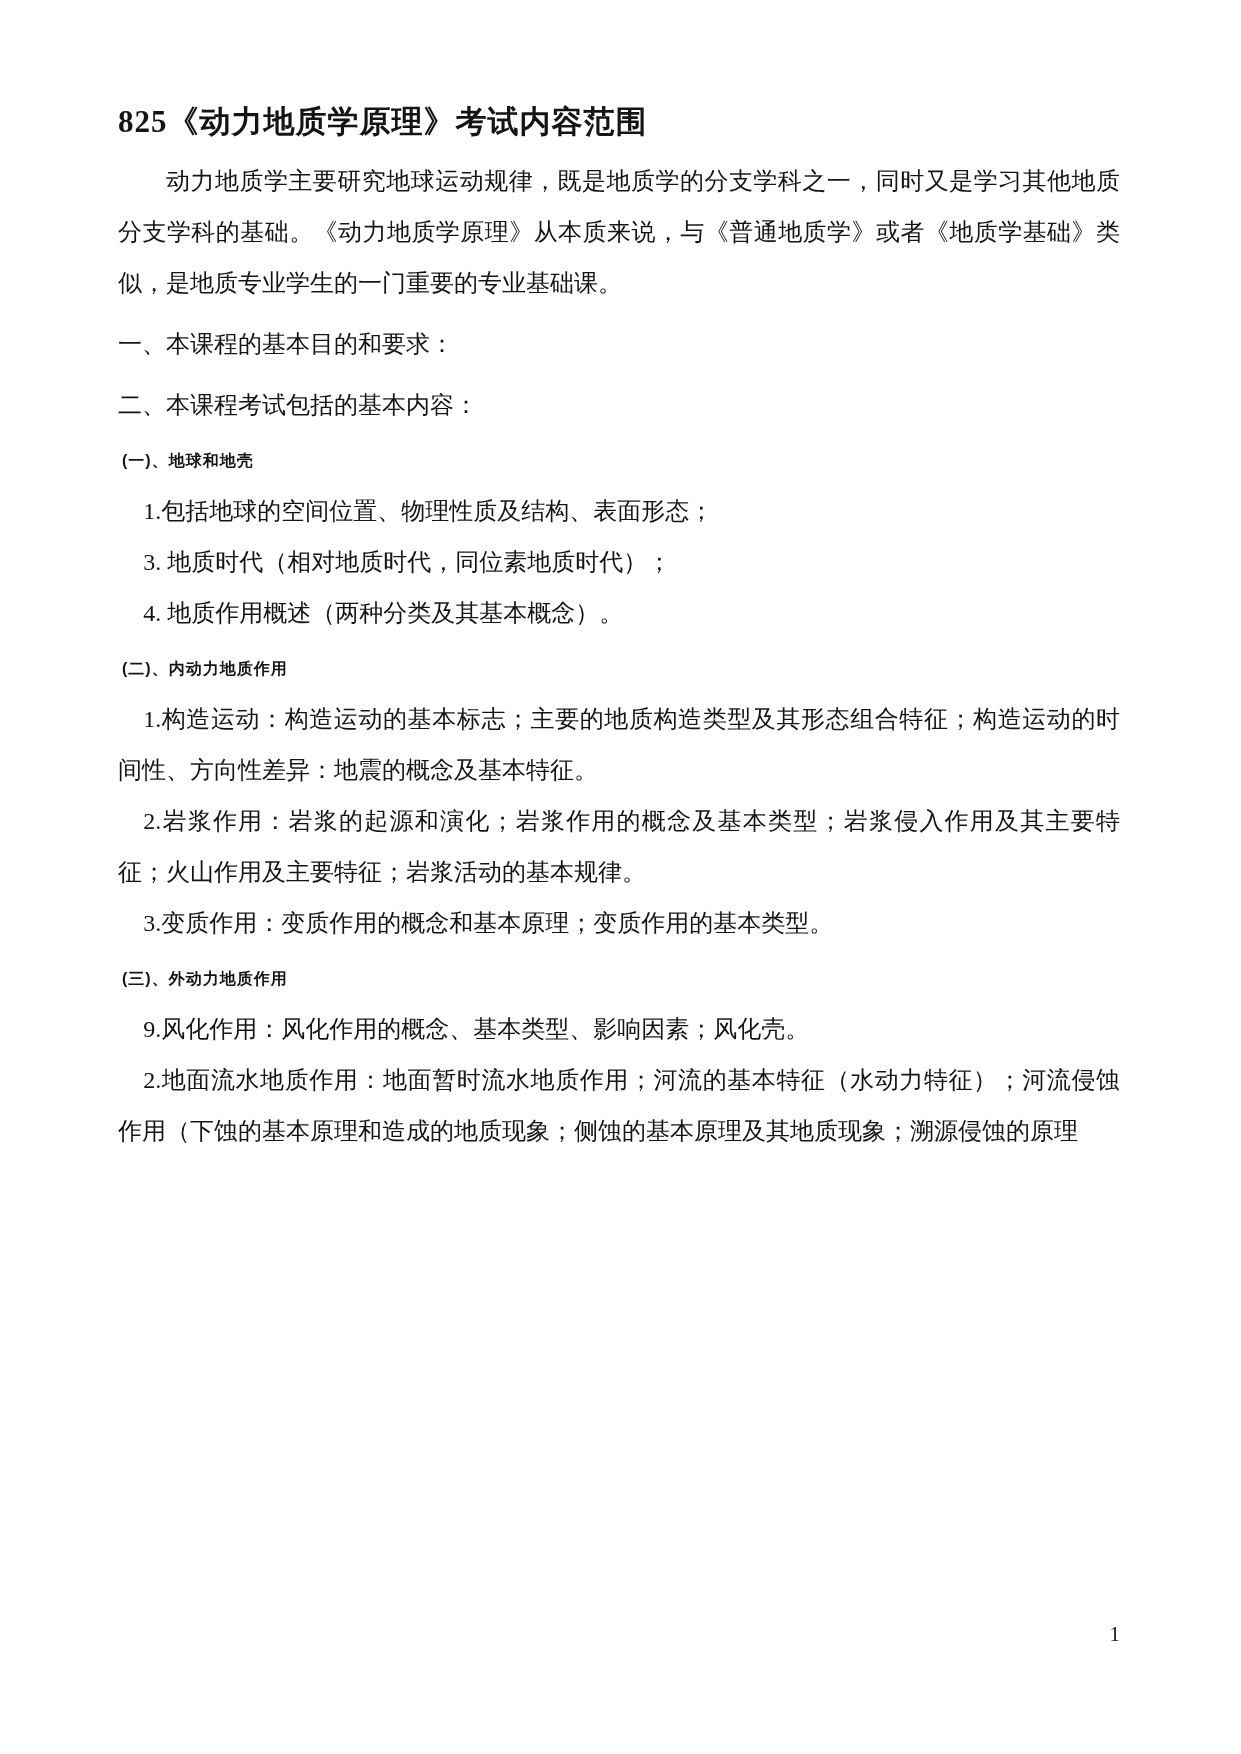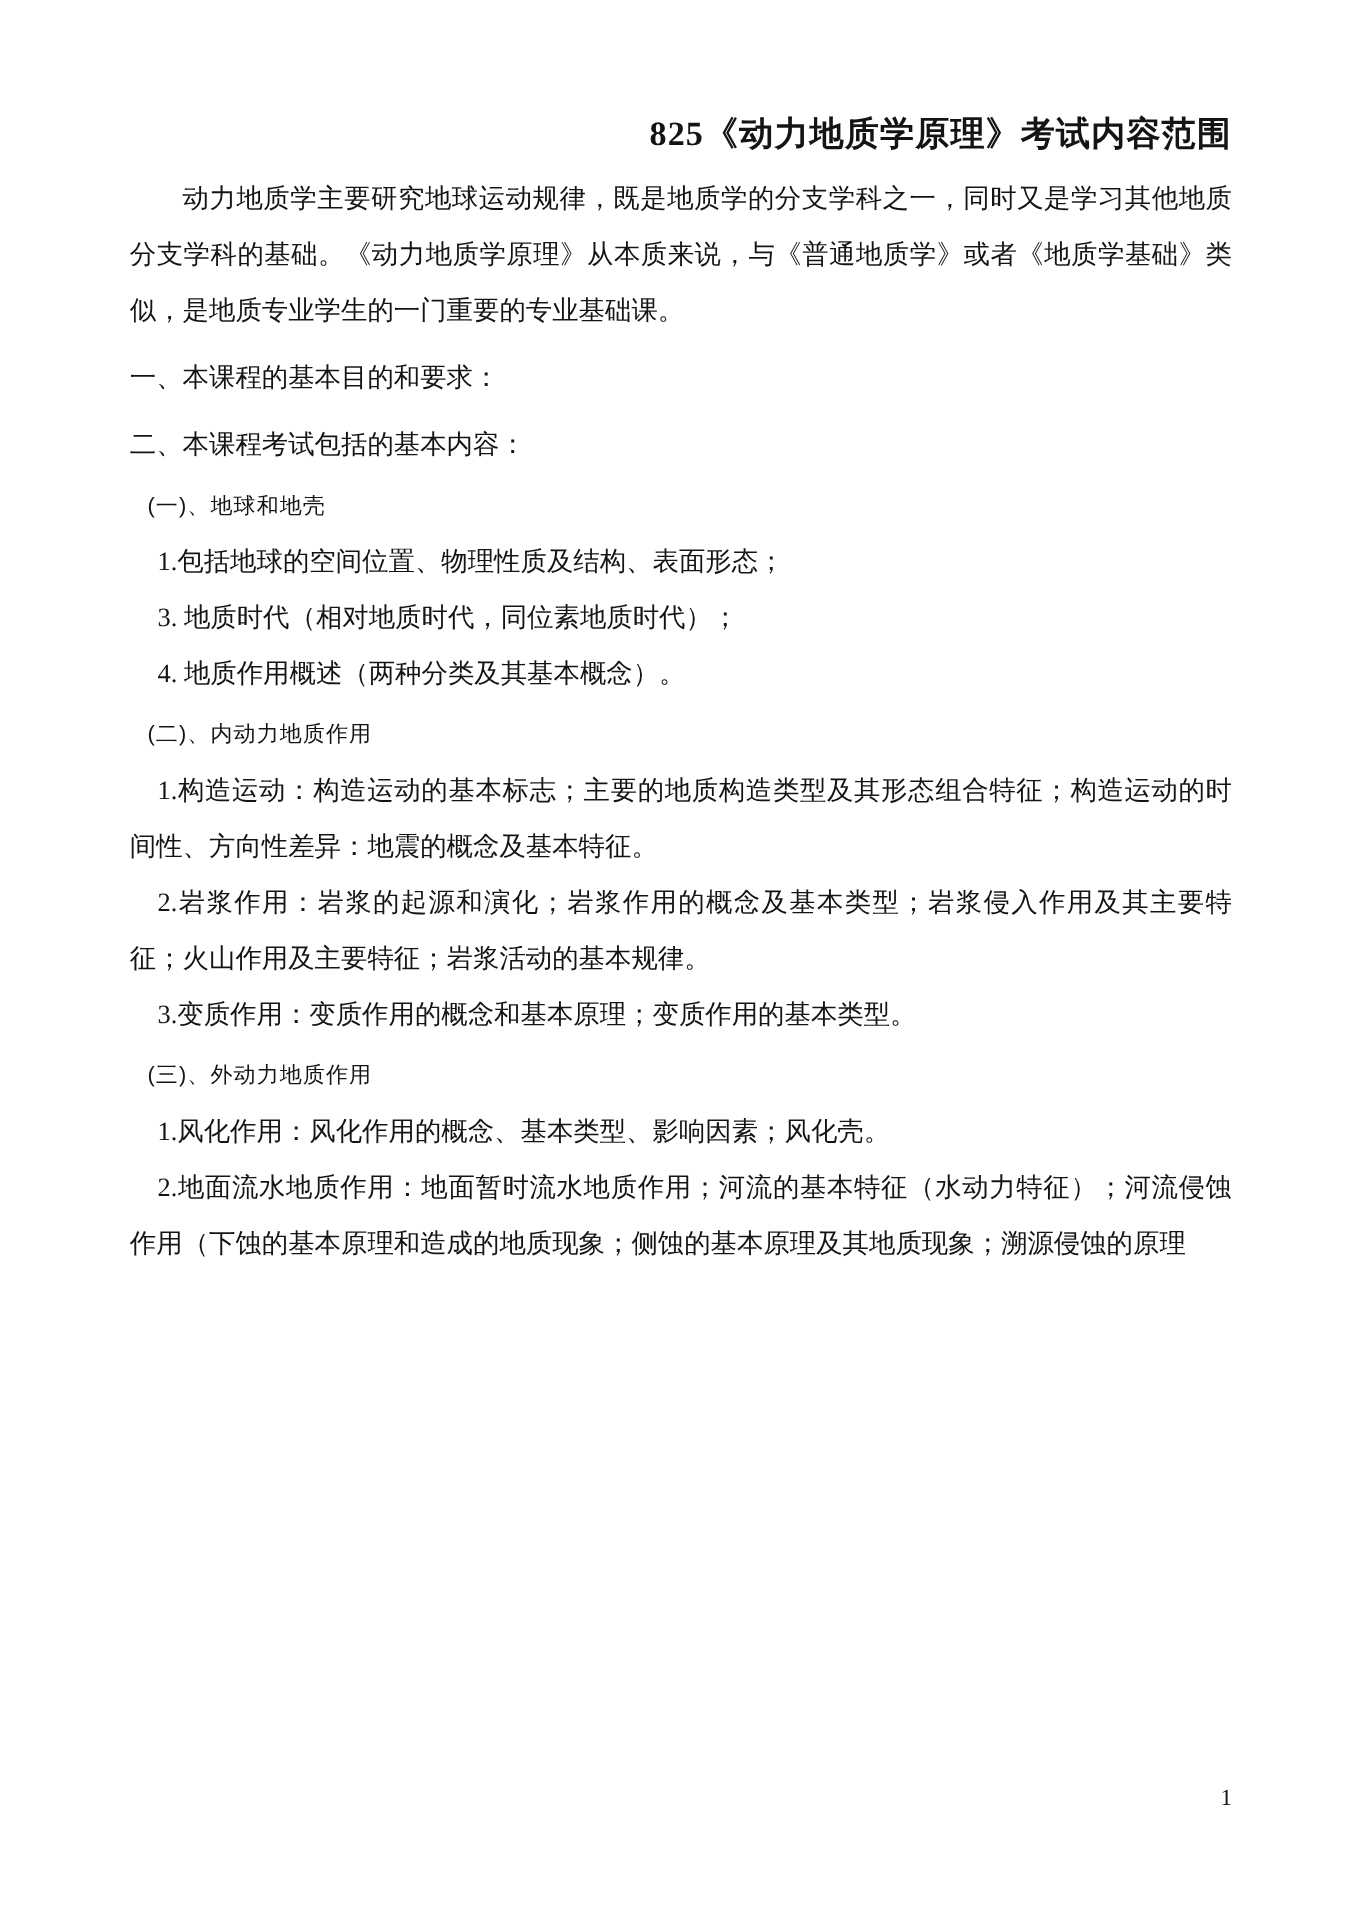--- a/index.html
+++ b/index.html
@@ -17,43 +17,43 @@
     color: #141414;
   }
   .content {
     position: absolute;
     left: 118px;
     width: 1002px;
     top: 0;
   }
   .doc-title {
     margin: 102px 0 14px 0;
-    text-align: right;
+    text-align: left;
     font-size: 31px;
     font-weight: bold;
     line-height: 40px;
     letter-spacing: 1px;
   }
   .para {
     margin: 0;
     font-size: 24px;
     line-height: 51px;
     text-align: justify;
     text-indent: 2em;
   }
   .h1 {
     margin: 10px 0 0 0;
     font-size: 24px;
     font-weight: normal;
     line-height: 51px;
   }
   .h2 {
-    margin: 4px 0 0 16px;
-    font-size: 20px;
-    font-weight: normal;
+    margin: 4px 0 0 4px;
+    font-size: 16px;
+    font-weight: bold;
     line-height: 51px;
     font-family: "Liberation Sans", "DejaVu Sans", sans-serif;
     letter-spacing: 1px;
   }
   .item {
     margin: 0;
     font-size: 24px;
     line-height: 51px;
     text-align: justify;
     text-indent: 1.05em;
@@ -85,19 +85,19 @@
     <p class="item">1.包括地球的空间位置、物理性质及结构、表面形态；</p>
     <p class="item">3. 地质时代（相对地质时代，同位素地质时代）；</p>
     <p class="item">4. 地质作用概述（两种分类及其基本概念）。</p>
 
     <p class="h2">(二)、内动力地质作用</p>
     <p class="item">1.构造运动：构造运动的基本标志；主要的地质构造类型及其形态组合特征；构造运动的时间性、方向性差异：地震的概念及基本特征。</p>
     <p class="item">2.岩浆作用：岩浆的起源和演化；岩浆作用的概念及基本类型；岩浆侵入作用及其主要特征；火山作用及主要特征；岩浆活动的基本规律。</p>
     <p class="item">3.变质作用：变质作用的概念和基本原理；变质作用的基本类型。</p>
 
     <p class="h2">(三)、外动力地质作用</p>
-    <p class="item">1.风化作用：风化作用的概念、基本类型、影响因素；风化壳。</p>
+    <p class="item">9.风化作用：风化作用的概念、基本类型、影响因素；风化壳。</p>
     <p class="item">2.地面流水地质作用：地面暂时流水地质作用；河流的基本特征（水动力特征）；河流侵蚀作用（下蚀的基本原理和造成的地质现象；侧蚀的基本原理及其地质现象；溯源侵蚀的原理</p>
 
   </div>
 
   <div class="page-number">1</div>
 </div>
 
 </body></html>

